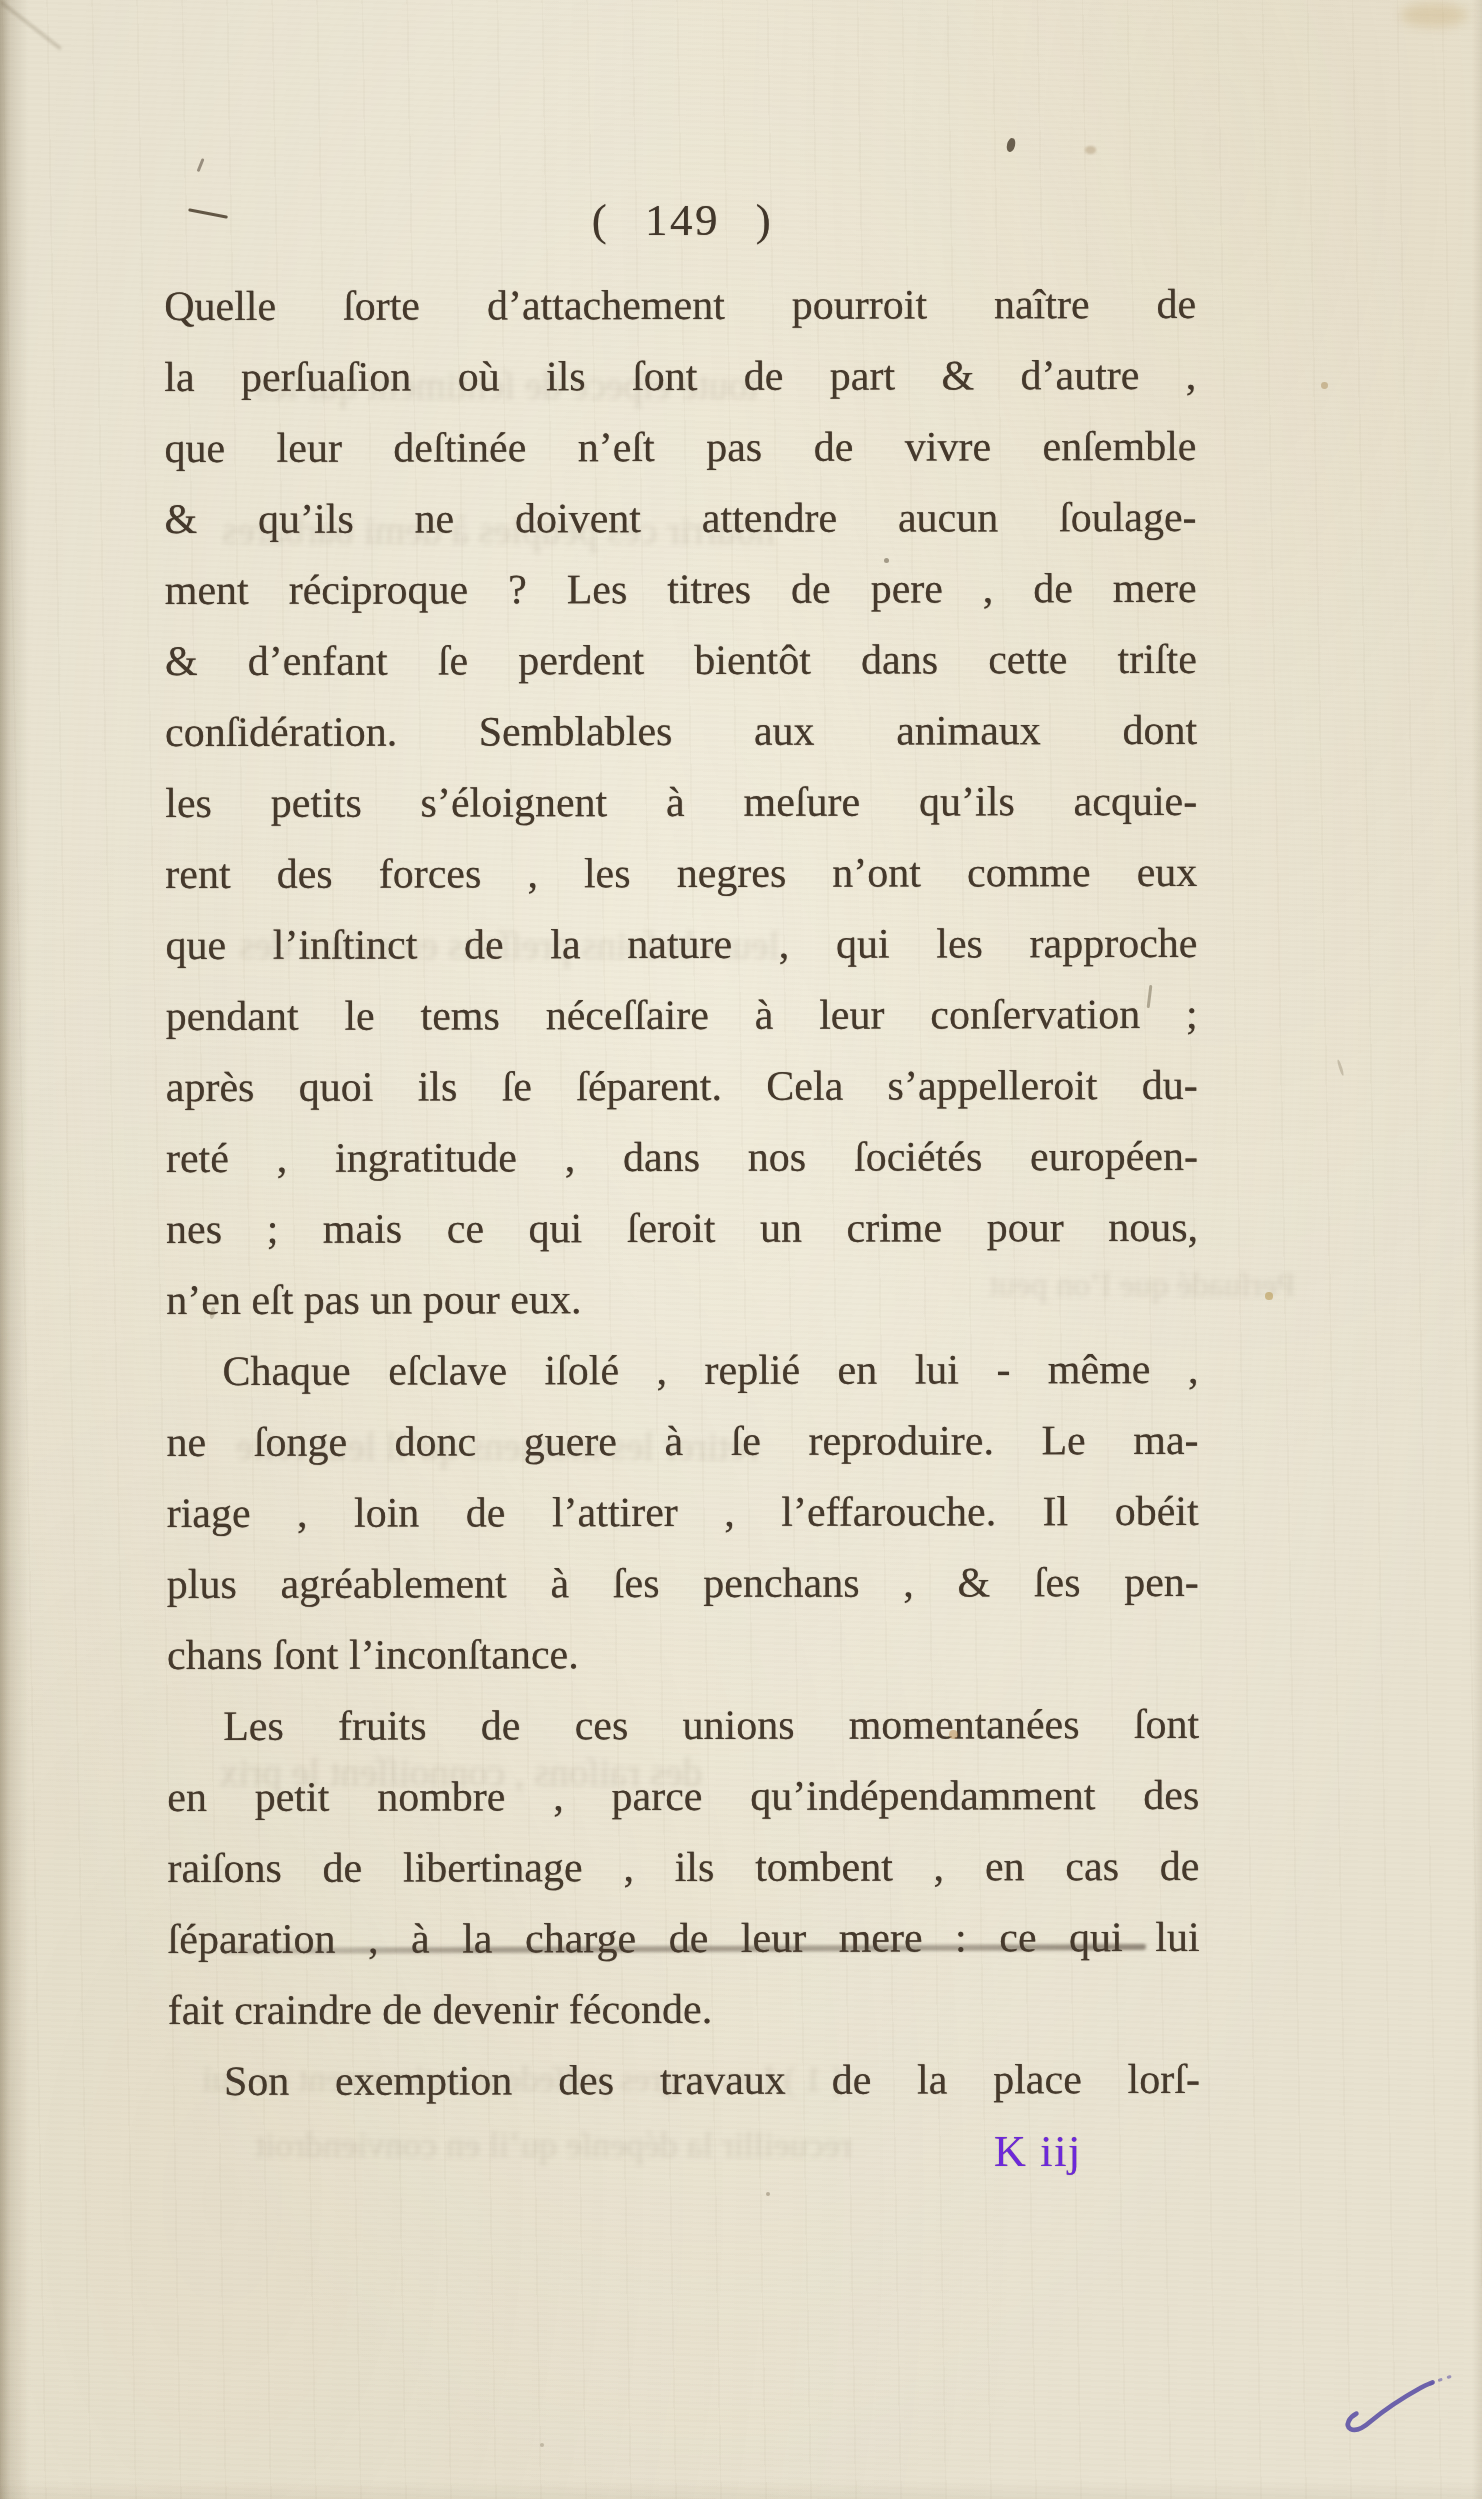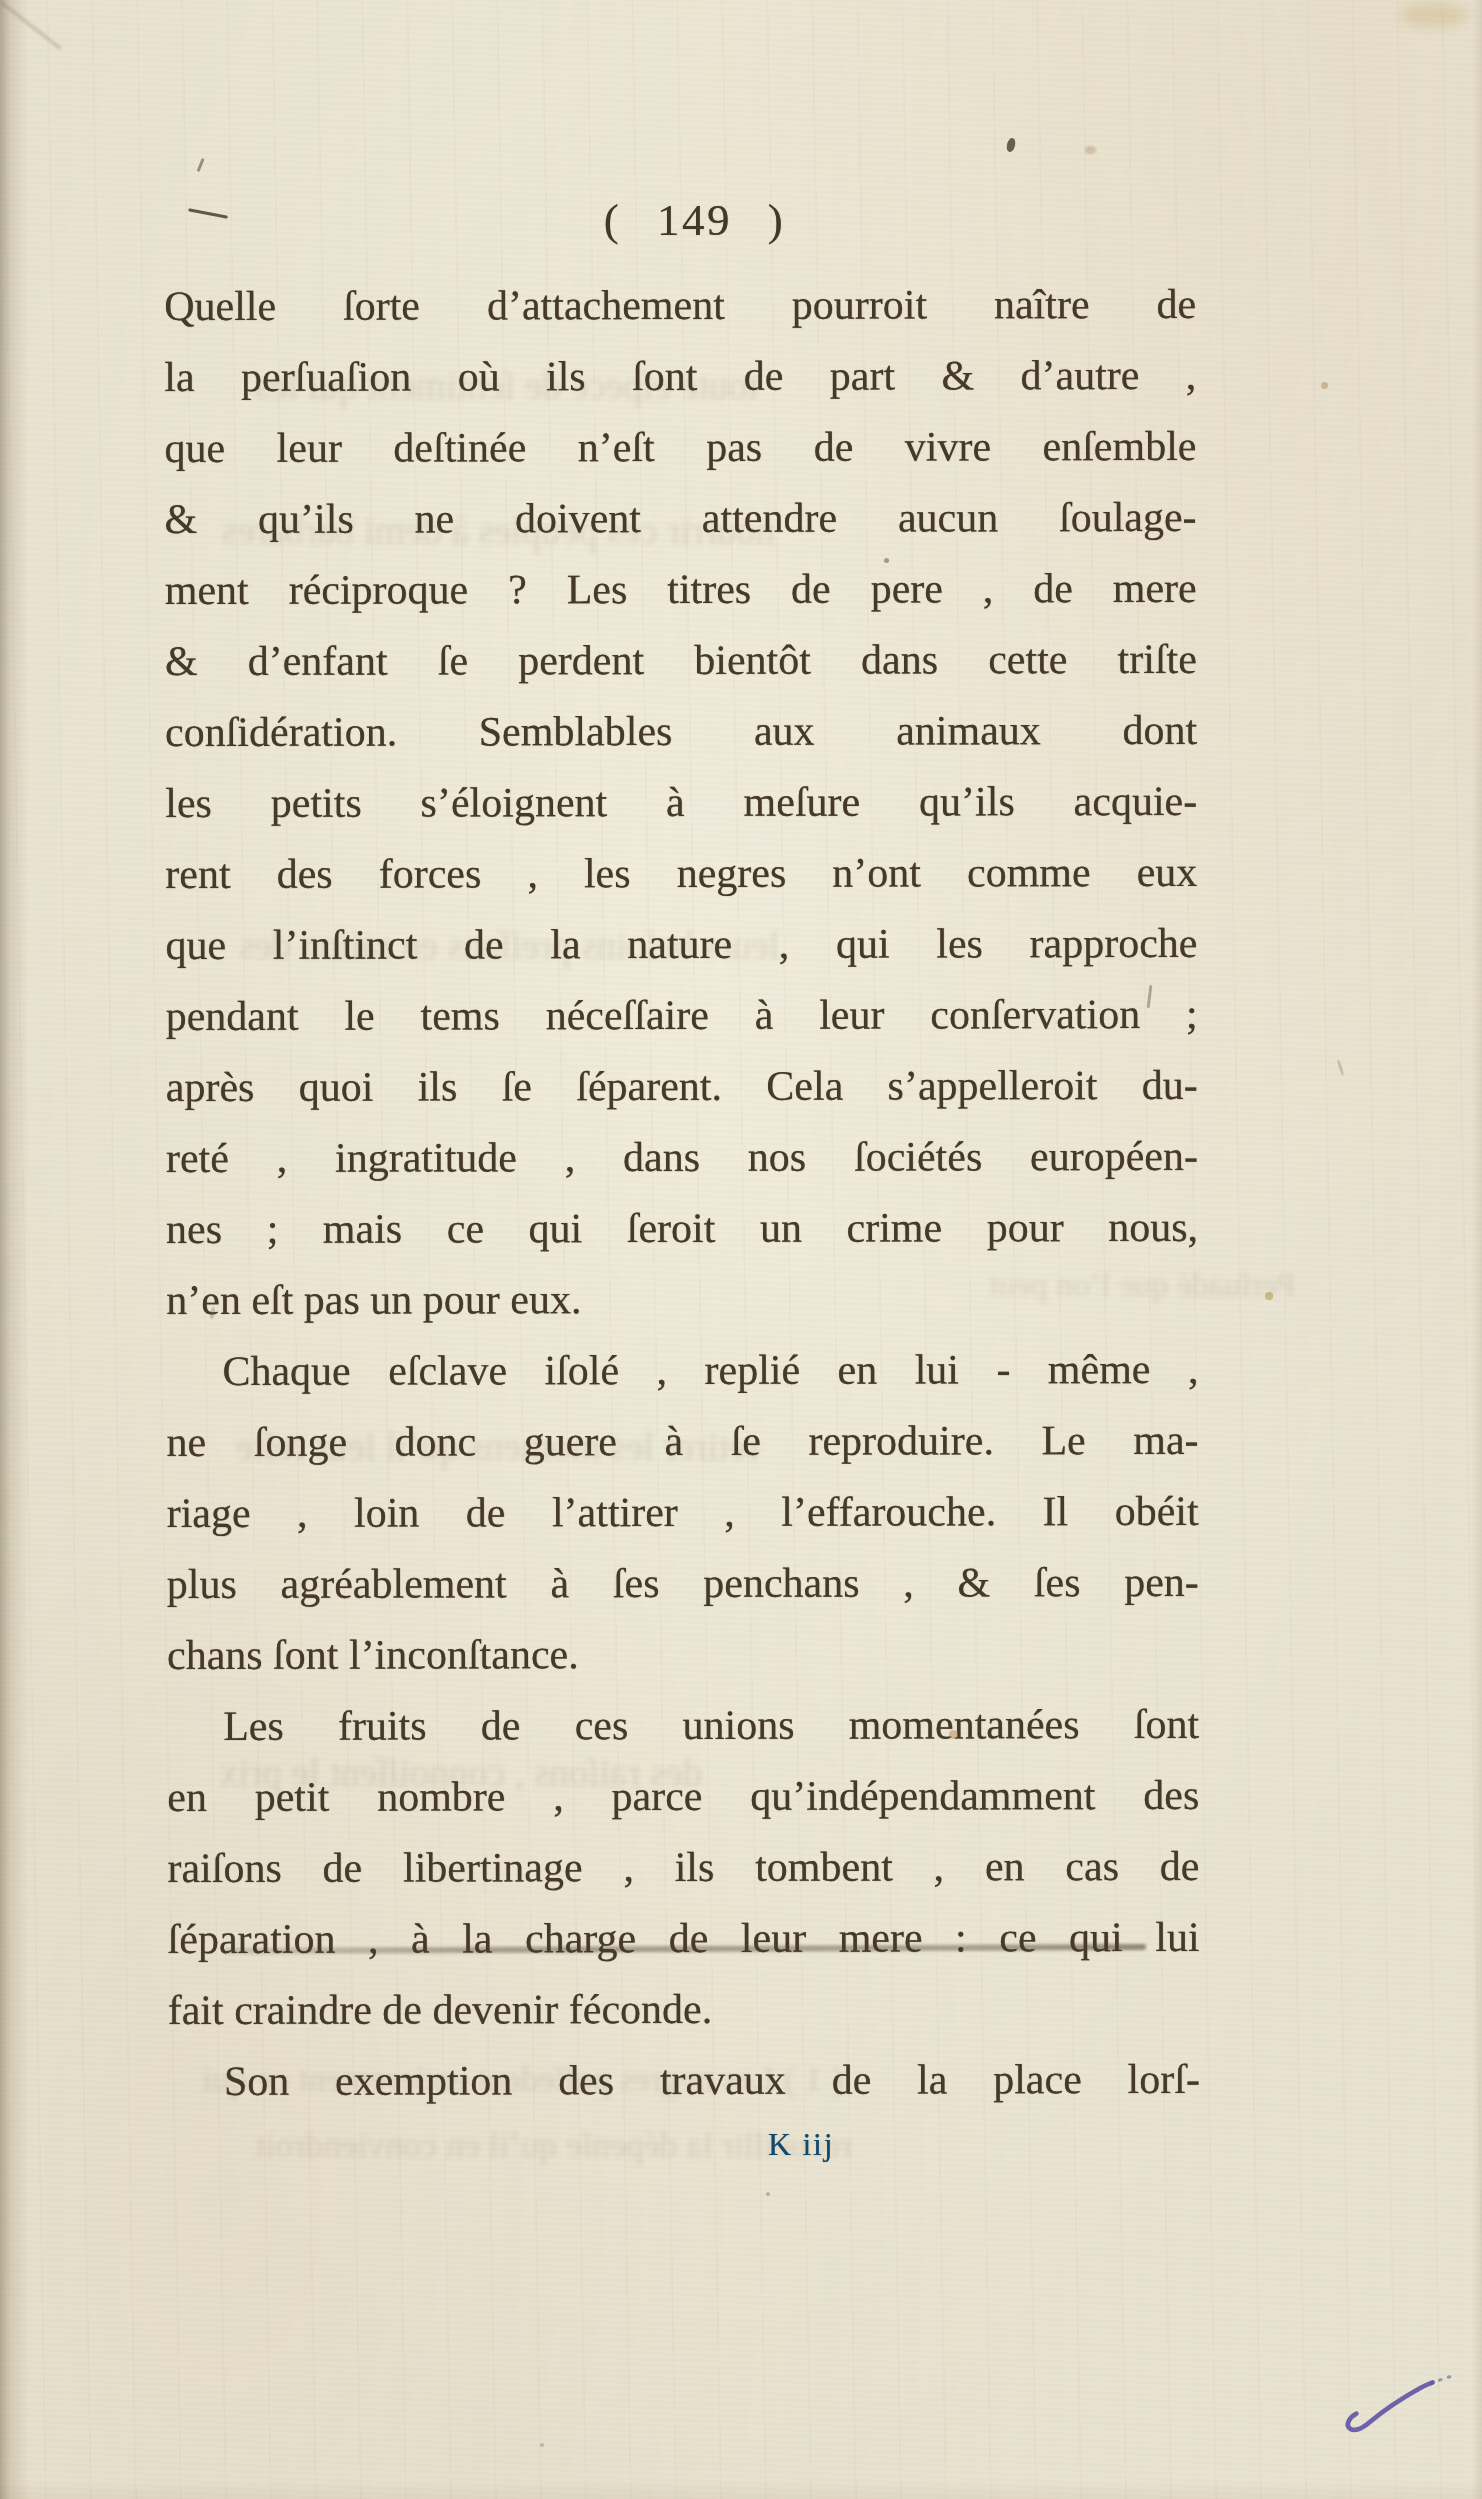--- a/index.html
+++ b/index.html
@@ -15,38 +15,38 @@
       #e8e2d0;
     font-family:"Liberation Serif","DejaVu Serif",serif;
   }
   .fiber{
     position:absolute;inset:0;pointer-events:none;
     background:
       repeating-linear-gradient(89deg, rgba(140,125,95,.045) 0 1.7px, rgba(140,125,95,0) 1.7px 45px),
       repeating-linear-gradient(2deg, rgba(120,100,70,.02) 0 2.5px, rgba(120,100,70,0) 2.5px 6px);
   }
   .page-number{
-    position:absolute;left:178px;top:194px;width:1033px;
+    position:absolute;left:166px;top:194px;width:1033px;
     text-align:center;font-size:45px;color:#42372b;
     letter-spacing:2.5px;word-spacing:22px;
     text-shadow:0 0 0.8px rgba(66,54,38,.65);
   }
   .textblock{
     position:absolute;left:166px;top:270px;width:1032px;
     font-size:42px;color:#45392c;
     text-shadow:0 0 0.8px rgba(66,54,38,.6), 0.4px 0.4px 0 rgba(66,54,38,.18);
     transform:rotate(-.12deg);
   }
   .line{line-height:71px;white-space:normal;}
   .j{text-align:justify;text-align-last:justify;}
   .end{text-align:left;}
   .ind{text-indent:56px;}
   .signature{
     position:absolute;left:768px;top:2126px;width:314px;
-    text-align:left;font-size:32px;color:#0c4a6e;
+    text-align:right;font-size:44px;color:#6d28d9;
     letter-spacing:1.7px;text-shadow:0 0 0.8px rgba(66,54,38,.6);
   }
   .ghost{
     position:absolute;transform:scaleX(-1);filter:blur(2.4px);
     opacity:.15;color:#6d5f4c;font-size:39px;white-space:nowrap;
     pointer-events:none;
   }
   .pen-dash{
     position:absolute;left:188px;top:212px;width:40px;height:3.4px;
     background:#4a3d2c;border-radius:2.5px;transform:rotate(11deg);opacity:.85;

